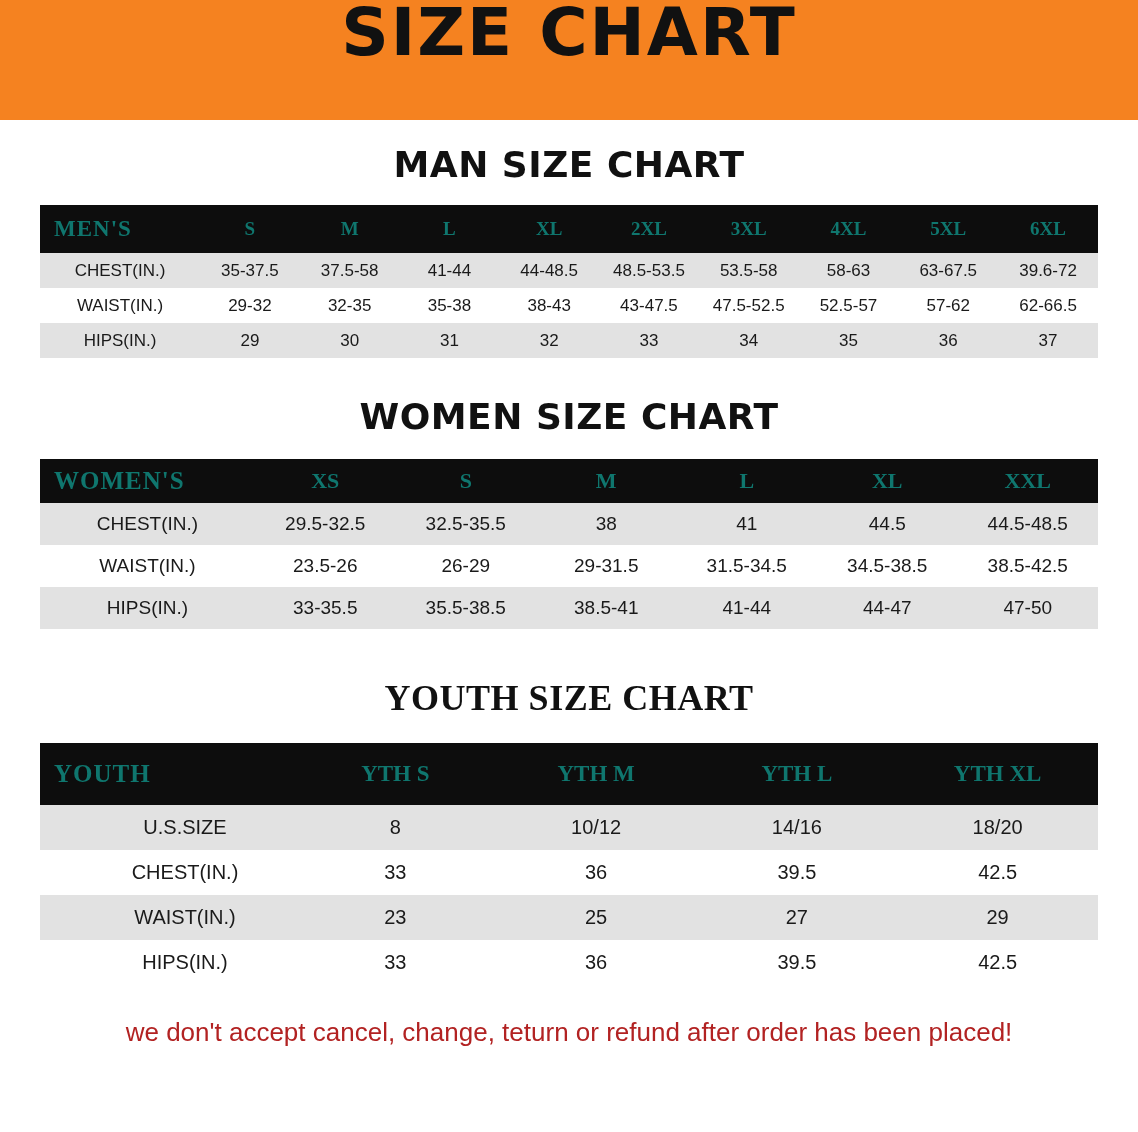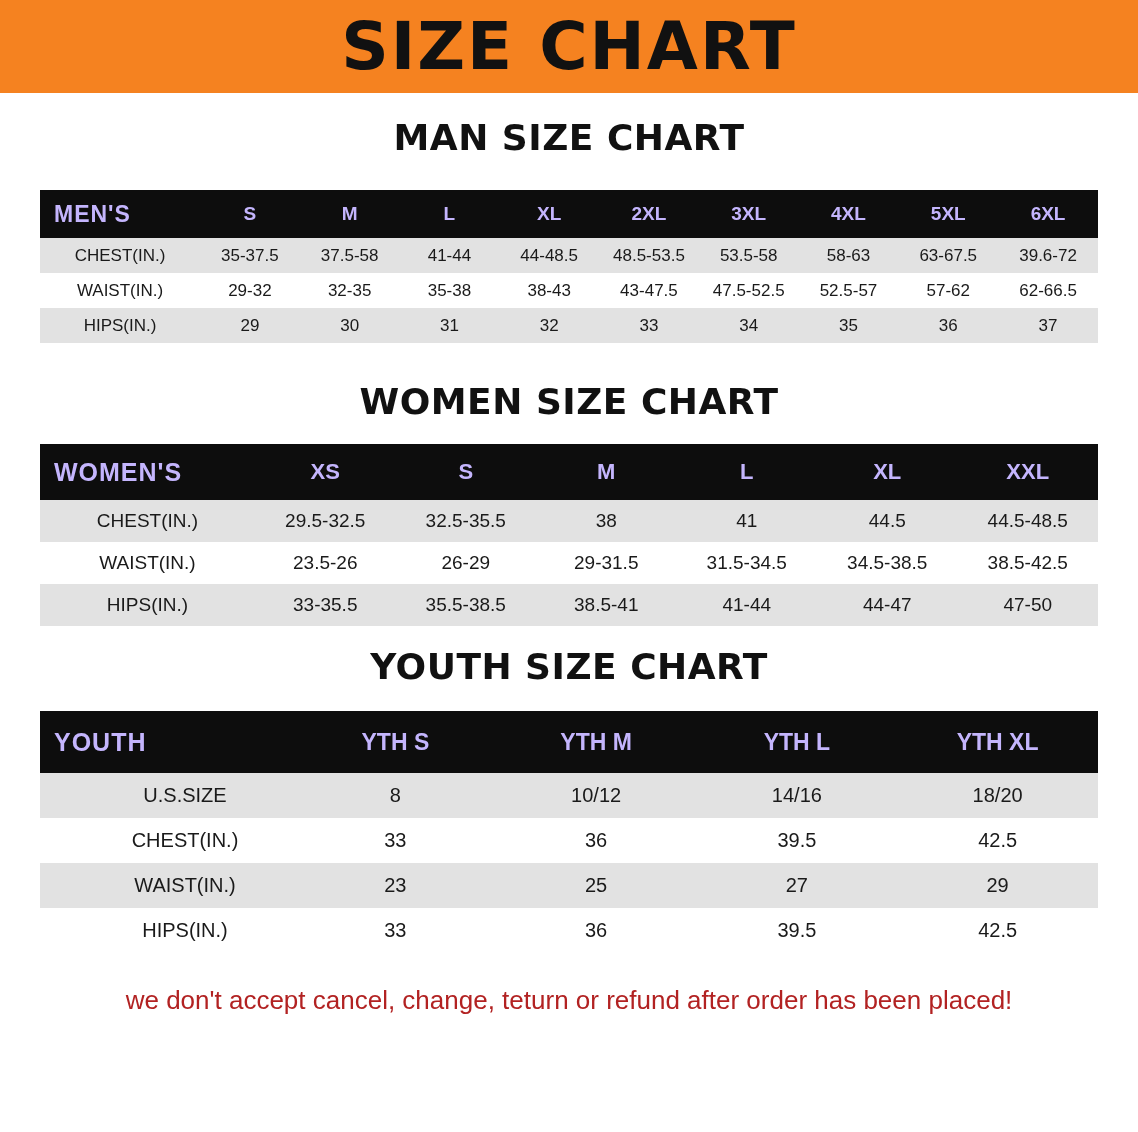--- a/index.html
+++ b/index.html
@@ -12,24 +12,24 @@
     width: 1138px;
     height: 1132px;
     font-family: "Liberation Sans", sans-serif;
     color: #111111;
     overflow: hidden;
   }
 
   
   .banner {
     width: 100%;
-    height: 93px;
+    height: 120px;
     background: #F58220;
     display: flex;
-    align-items: center;
+    align-items: flex-start;
     justify-content: center;
   }
   .banner-title {
     font-family: "DejaVu Sans", sans-serif;
     font-weight: bold;
     font-size: 66px;
     letter-spacing: 2px;
     color: #111111;
     line-height: 1;
     white-space: nowrap;
@@ -37,37 +37,37 @@
 
   
   .section-heading {
     text-align: center;
     font-family: "DejaVu Sans", sans-serif;
     font-weight: bold;
     font-size: 36px;
     letter-spacing: 0.5px;
     color: #111111;
   }
-  .h-man    { margin-top: 24px; margin-bottom: 32px; }
+  .h-man    { margin-top: 24px; margin-bottom: 20px; }
   .h-women  { margin-top: 38px; margin-bottom: 22px; }
-  .h-youth  { margin-top: 20px; margin-bottom: 24px; }
+  .h-youth  { margin-top: 48px; margin-bottom: 24px; font-family: Liberation Serif, serif; }
 
   
   .table-wrap {
     margin: 0 40px;
   }
   table.size-table {
     width: 1058px;
     border-collapse: collapse;
     table-layout: fixed;
   }
   table.size-table thead th {
     background: #0d0d0d;
-    color: #c4b5fd;
-    font-family: Liberation Sans, sans-serif;
+    color: #0f766e;
+    font-family: Liberation Serif, serif;
     font-weight: bold;
     text-align: center;
     vertical-align: middle;
   }
   table.size-table thead th.rowlabel {
     text-align: left;
     padding-left: 14px;
     letter-spacing: 1px;
   }
   table.size-table tbody td {
@@ -85,21 +85,21 @@
   .row-shaded td { background: #e2e2e2; }
   .row-plain  td { background: #ffffff; }
 
   
   .men-table thead th { height: 48px; font-size: 19px; }
   .men-table thead th.rowlabel { font-size: 23px; }
   .men-table tbody td { height: 35px; font-size: 17px; }
   .men-table tbody td.rowlabel { font-size: 17px; }
 
   
-  .women-table thead th { height: 56px; font-size: 22px; }
+  .women-table thead th { height: 44px; font-size: 22px; }
   .women-table thead th.rowlabel { font-size: 25px; }
   .women-table tbody td { height: 42px; font-size: 19px; }
   .women-table tbody td.rowlabel { font-size: 19px; }
 
   
   .youth-table thead th { height: 62px; font-size: 23px; }
   .youth-table thead th.rowlabel { font-size: 25px; }
   .youth-table tbody td { height: 45px; font-size: 20px; }
   .youth-table tbody td.rowlabel { font-size: 20px; padding-left: 36px; }
 

